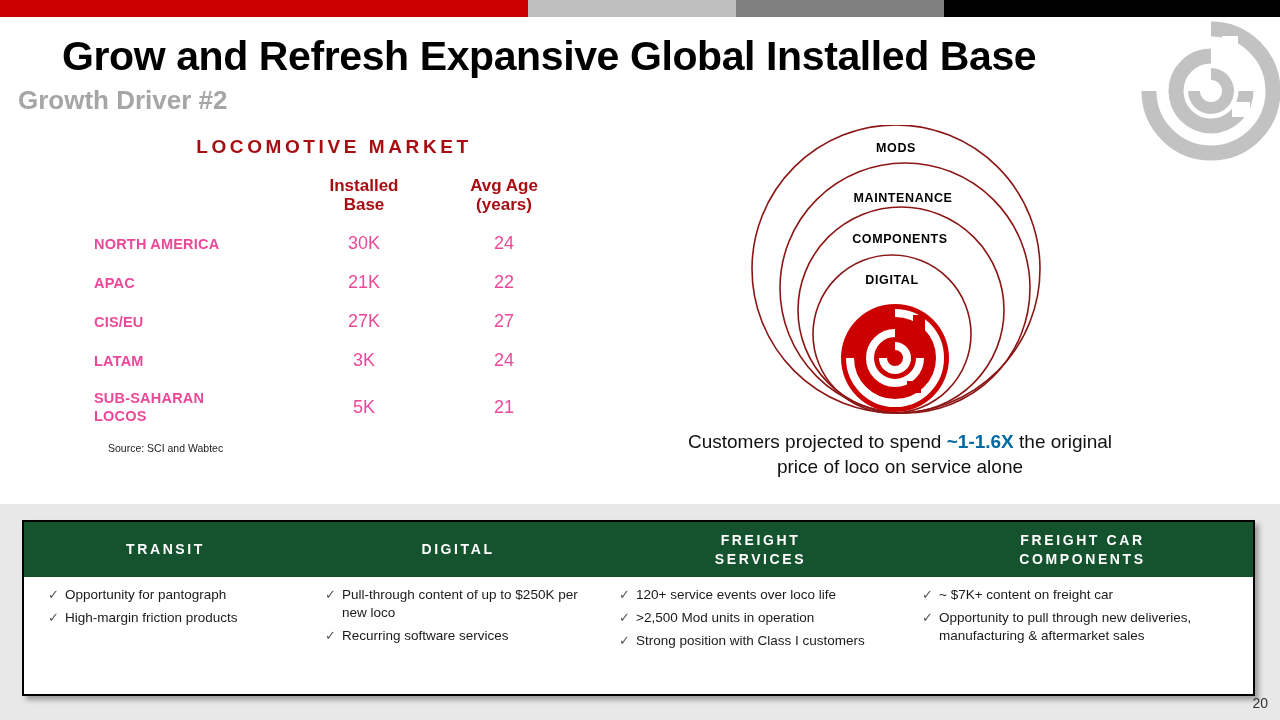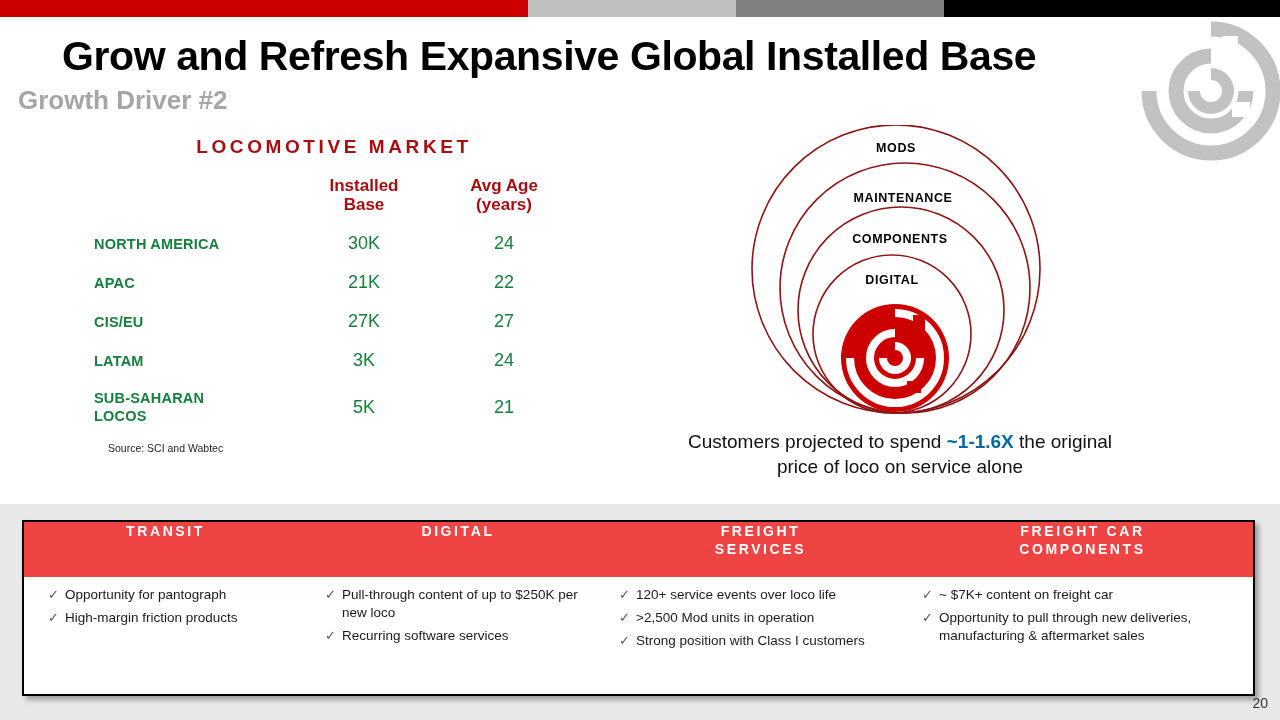--- a/index.html
+++ b/index.html
@@ -41,21 +41,21 @@
     letter-spacing:2.6px;margin-top:5px;
   }
   table.mkt{margin-top:18px;width:100%;border-collapse:collapse;}
   table.mkt th{
     color:#a80d12;font-size:17px;font-weight:bold;
     padding:0 0 10px 0;vertical-align:bottom;line-height:1.12;
   }
   table.mkt th.blank{width:200px;}
   table.mkt th.c2{width:140px;}
   table.mkt th.c3{width:140px;}
-  table.mkt td{font-size:16px;color:#15803d;padding:9px 0;margin-left:28px;}
+  table.mkt td{font-size:16px;color:#ec4899;padding:9px 0;margin-left:28px;}
   table.mkt td.region{font-weight:bold;font-size:14.5px;letter-spacing:0.2px;line-height:1.25;}
   table.mkt td.num{text-align:center;font-size:18px;font-weight:normal;}
   #source{
     margin-top:8px;font-size:10.5px;color:#222;padding-left:14px;
   }
 
   
   #diagram{position:absolute;left:735;top:125px;width:330px;height:300px;}
   #diagram svg{display:block;}
   .ringlabel{
@@ -70,21 +70,21 @@
 
   
   #grayband{position:absolute;left:0;top:504px;width:1280px;height:216px;background:#e8e8e8;}
   #panel{
     position:absolute;left:22px;top:520px;width:1233px;height:176px;
     background:#ffffff;border:2px solid #000;
     box-shadow:4px 4px 5px rgba(0,0,0,0.32);
     box-sizing:border-box;
   }
   #panel-head{
-    height:55px;background:#ef4444;display:flex;
+    height:55px;background:#14532d;display:flex;align-items:center;
   }
   .head-cell{
     color:#fff;font-weight:bold;font-size:14px;letter-spacing:2.6px;
     text-align:center;line-height:1.32;
   }
   #panel-body{display:flex;height:117px;}
   .col{box-sizing:border-box;padding:9px 8px 0 10px;}
   .bullet{
     display:flex;font-size:13.5px;color:#1a1a1a;line-height:1.33;
     margin-bottom:5px;

